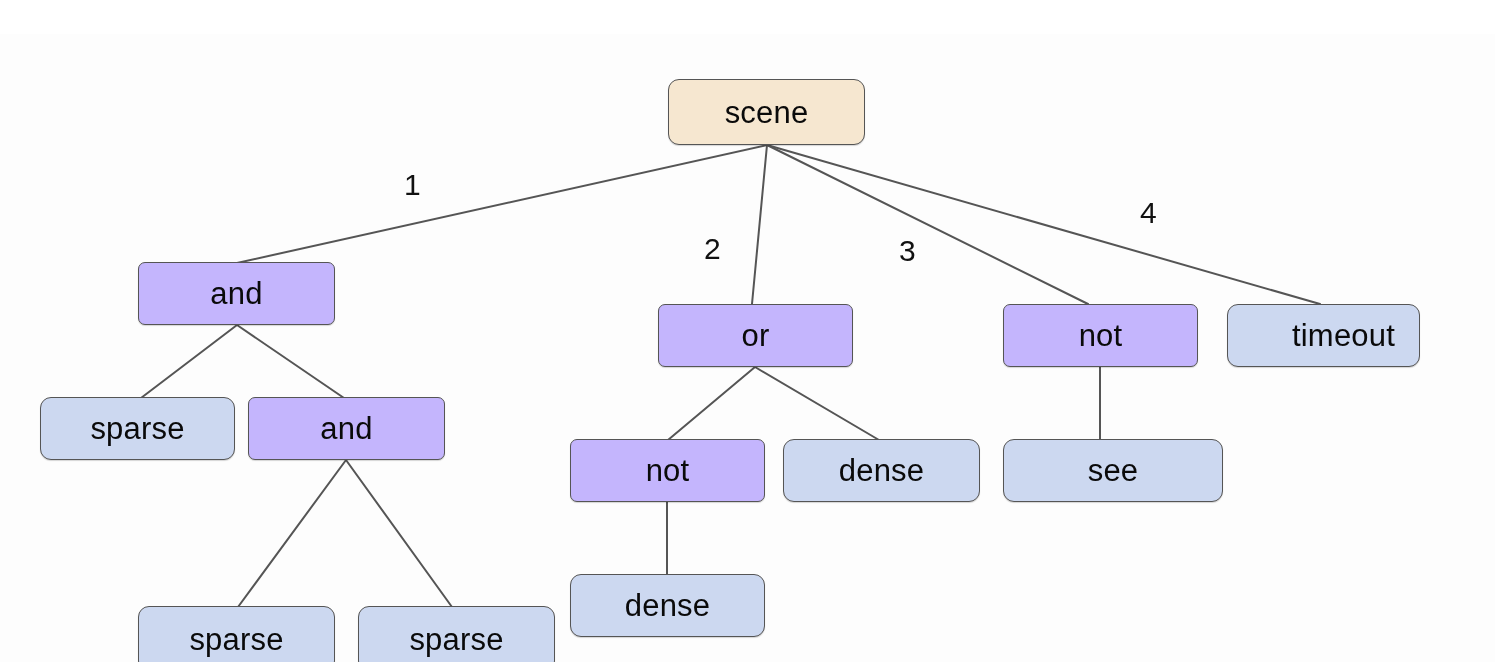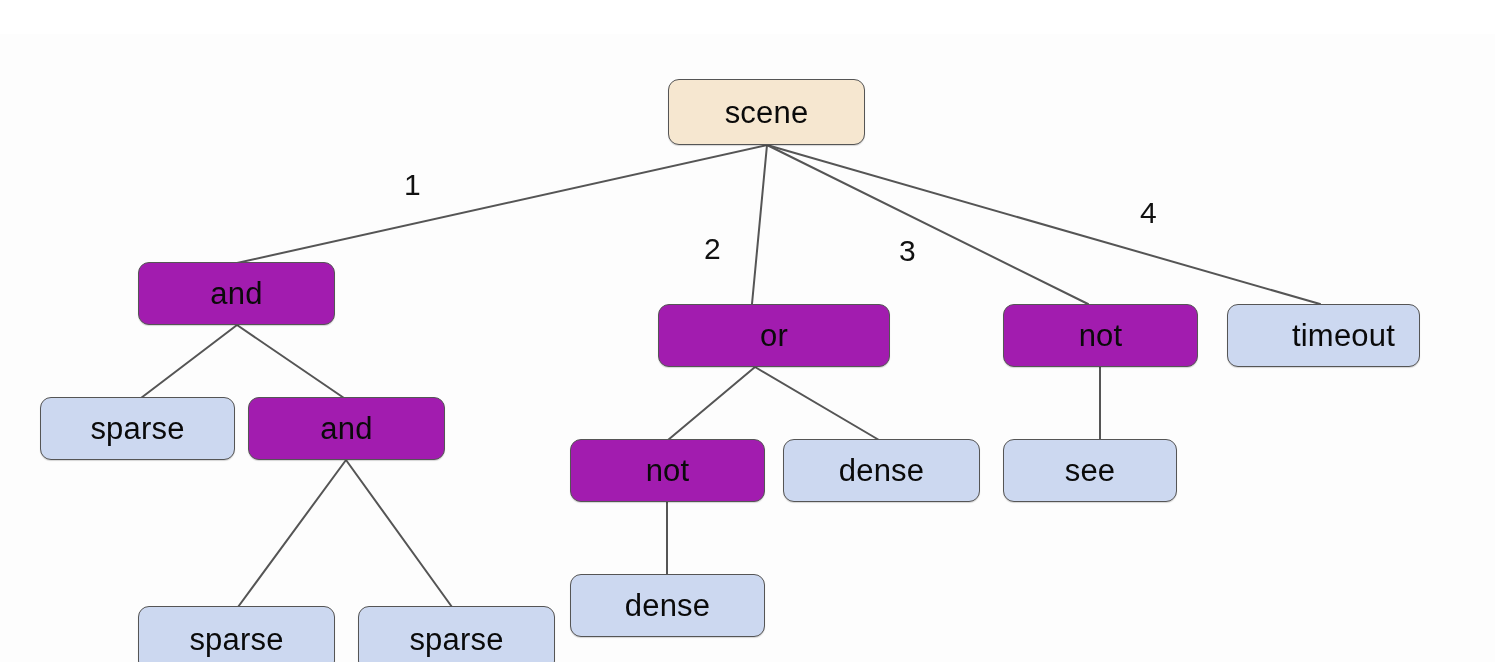--- a/index.html
+++ b/index.html
@@ -33,21 +33,21 @@
     border: 1.6px solid #555555;
     border-radius: 11px;
     font-size: 31px;
     color: #0a0a0a;
     letter-spacing: 0.2px;
     line-height: 1;
     white-space: nowrap;
     box-shadow: 0 1px 1px rgba(0,0,0,0.16);
   }
   .node.fill-root  { background: #f6e7d0; }
-  .node.fill-op    { background: #a21caf; }
+  .node.fill-op    { background: #c4b5fd; border-radius: 7px; }
   .node.fill-leaf  { background: #ccd8f0; }
   .edge-label {
     position: absolute;
     font-size: 30px;
     color: #111111;
     line-height: 1;
     white-space: nowrap;
   }
 </style>
 </head>
@@ -64,28 +64,28 @@
       <line x1="346" y1="426" x2="238" y2="573" stroke="#555555" stroke-width="2" stroke-linecap="round"></line>
       <line x1="346" y1="426" x2="452" y2="573" stroke="#555555" stroke-width="2" stroke-linecap="round"></line>
       <line x1="755" y1="333" x2="668" y2="406" stroke="#555555" stroke-width="2" stroke-linecap="round"></line>
       <line x1="755" y1="333" x2="879" y2="406" stroke="#555555" stroke-width="2" stroke-linecap="round"></line>
       <line x1="667" y1="468" x2="667" y2="540" stroke="#555555" stroke-width="2" stroke-linecap="round"></line>
       <line x1="1100" y1="333" x2="1100" y2="406" stroke="#555555" stroke-width="2" stroke-linecap="round"></line>
     </svg>
   <div id="node-layer">
       <div class="node fill-root" style="left: 668px; top: 45px; width: 197px; height: 66px;">scene</div>
       <div class="node fill-op" style="left: 138px; top: 228px; width: 197px; height: 63px;">and</div>
-      <div class="node fill-op" style="left: 658px; top: 270px; width: 232px; height: 63px;">or</div>
+      <div class="node fill-op" style="left: 658px; top: 270px; width: 195px; height: 63px;">or</div>
       <div class="node fill-op" style="left: 1003px; top: 270px; width: 195px; height: 63px;">not</div>
       <div class="node fill-leaf" style="left: 1227px; top: 270px; width: 193px; height: 63px; padding-left: 40px;">timeout</div>
       <div class="node fill-leaf" style="left: 40px; top: 363px; width: 195px; height: 63px;">sparse</div>
       <div class="node fill-op" style="left: 248px; top: 363px; width: 197px; height: 63px;">and</div>
       <div class="node fill-op" style="left: 570px; top: 405px; width: 195px; height: 63px;">not</div>
       <div class="node fill-leaf" style="left: 783px; top: 405px; width: 197px; height: 63px;">dense</div>
-      <div class="node fill-leaf" style="left: 1003px; top: 405px; width: 174px; height: 63px;">see</div>
+      <div class="node fill-leaf" style="left: 1003px; top: 405px; width: 220px; height: 63px;">see</div>
       <div class="node fill-leaf" style="left: 570px; top: 540px; width: 195px; height: 63px;">dense</div>
       <div class="node fill-leaf" style="left: 138px; top: 572px; width: 197px; height: 66px;">sparse</div>
       <div class="node fill-leaf" style="left: 358px; top: 572px; width: 197px; height: 66px;">sparse</div>
     </div>
   <div id="label-layer">
       <div class="edge-label" style="left: 404px; top: 136px;">1</div>
       <div class="edge-label" style="left: 704px; top: 200px;">2</div>
       <div class="edge-label" style="left: 899px; top: 202px;">3</div>
       <div class="edge-label" style="left: 1140px; top: 164px;">4</div>
     </div>

